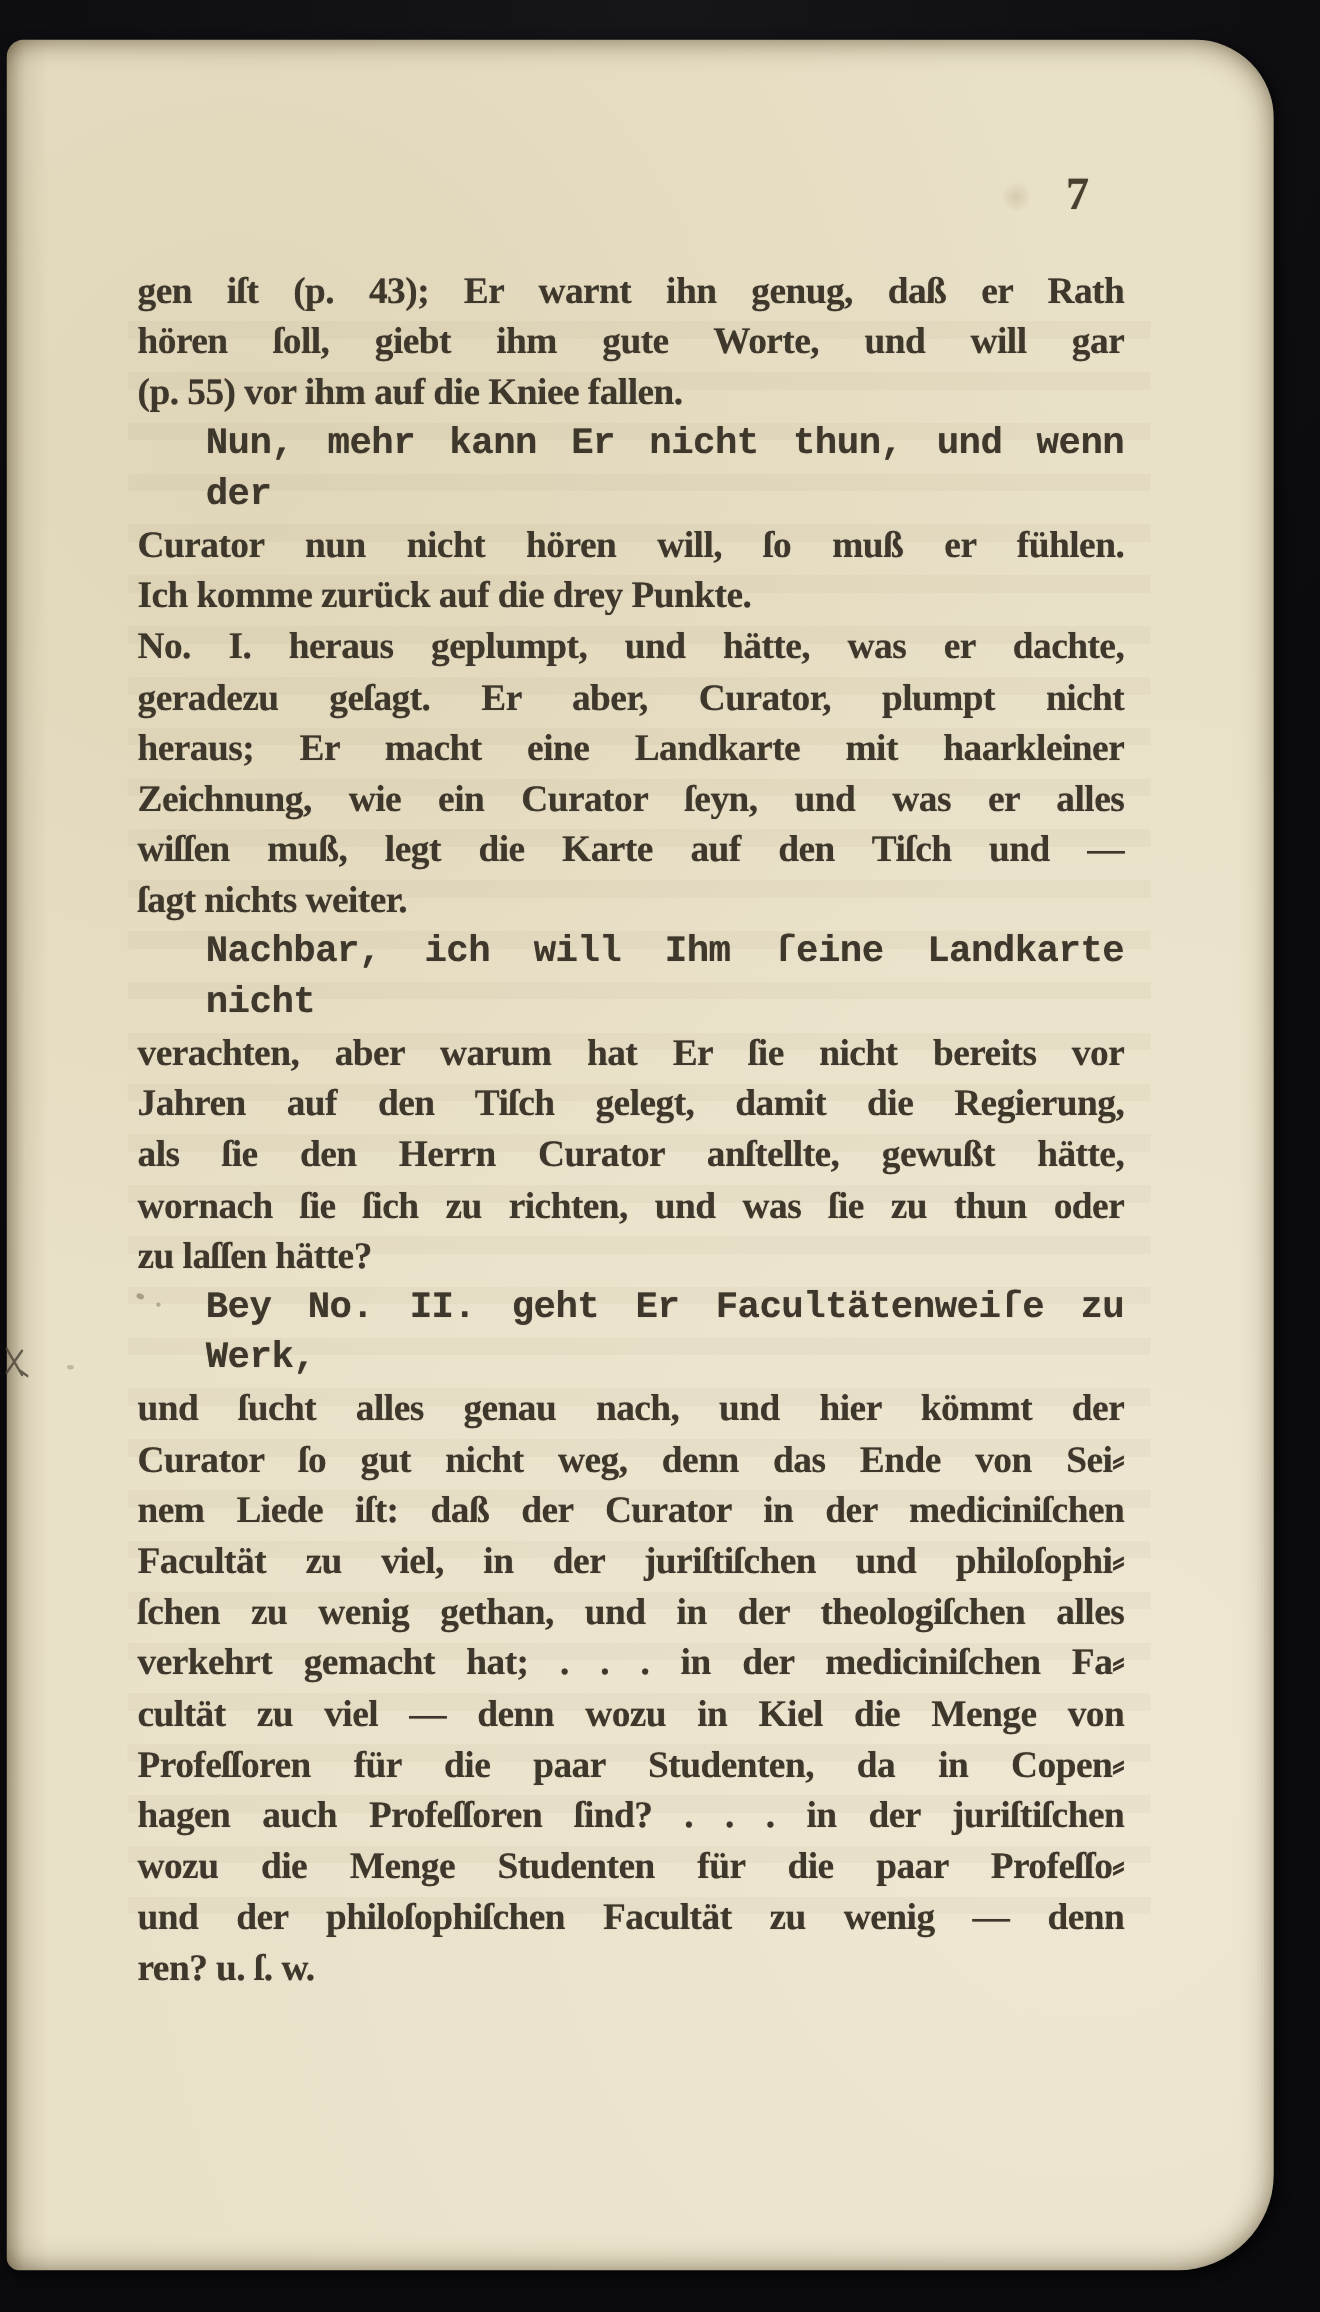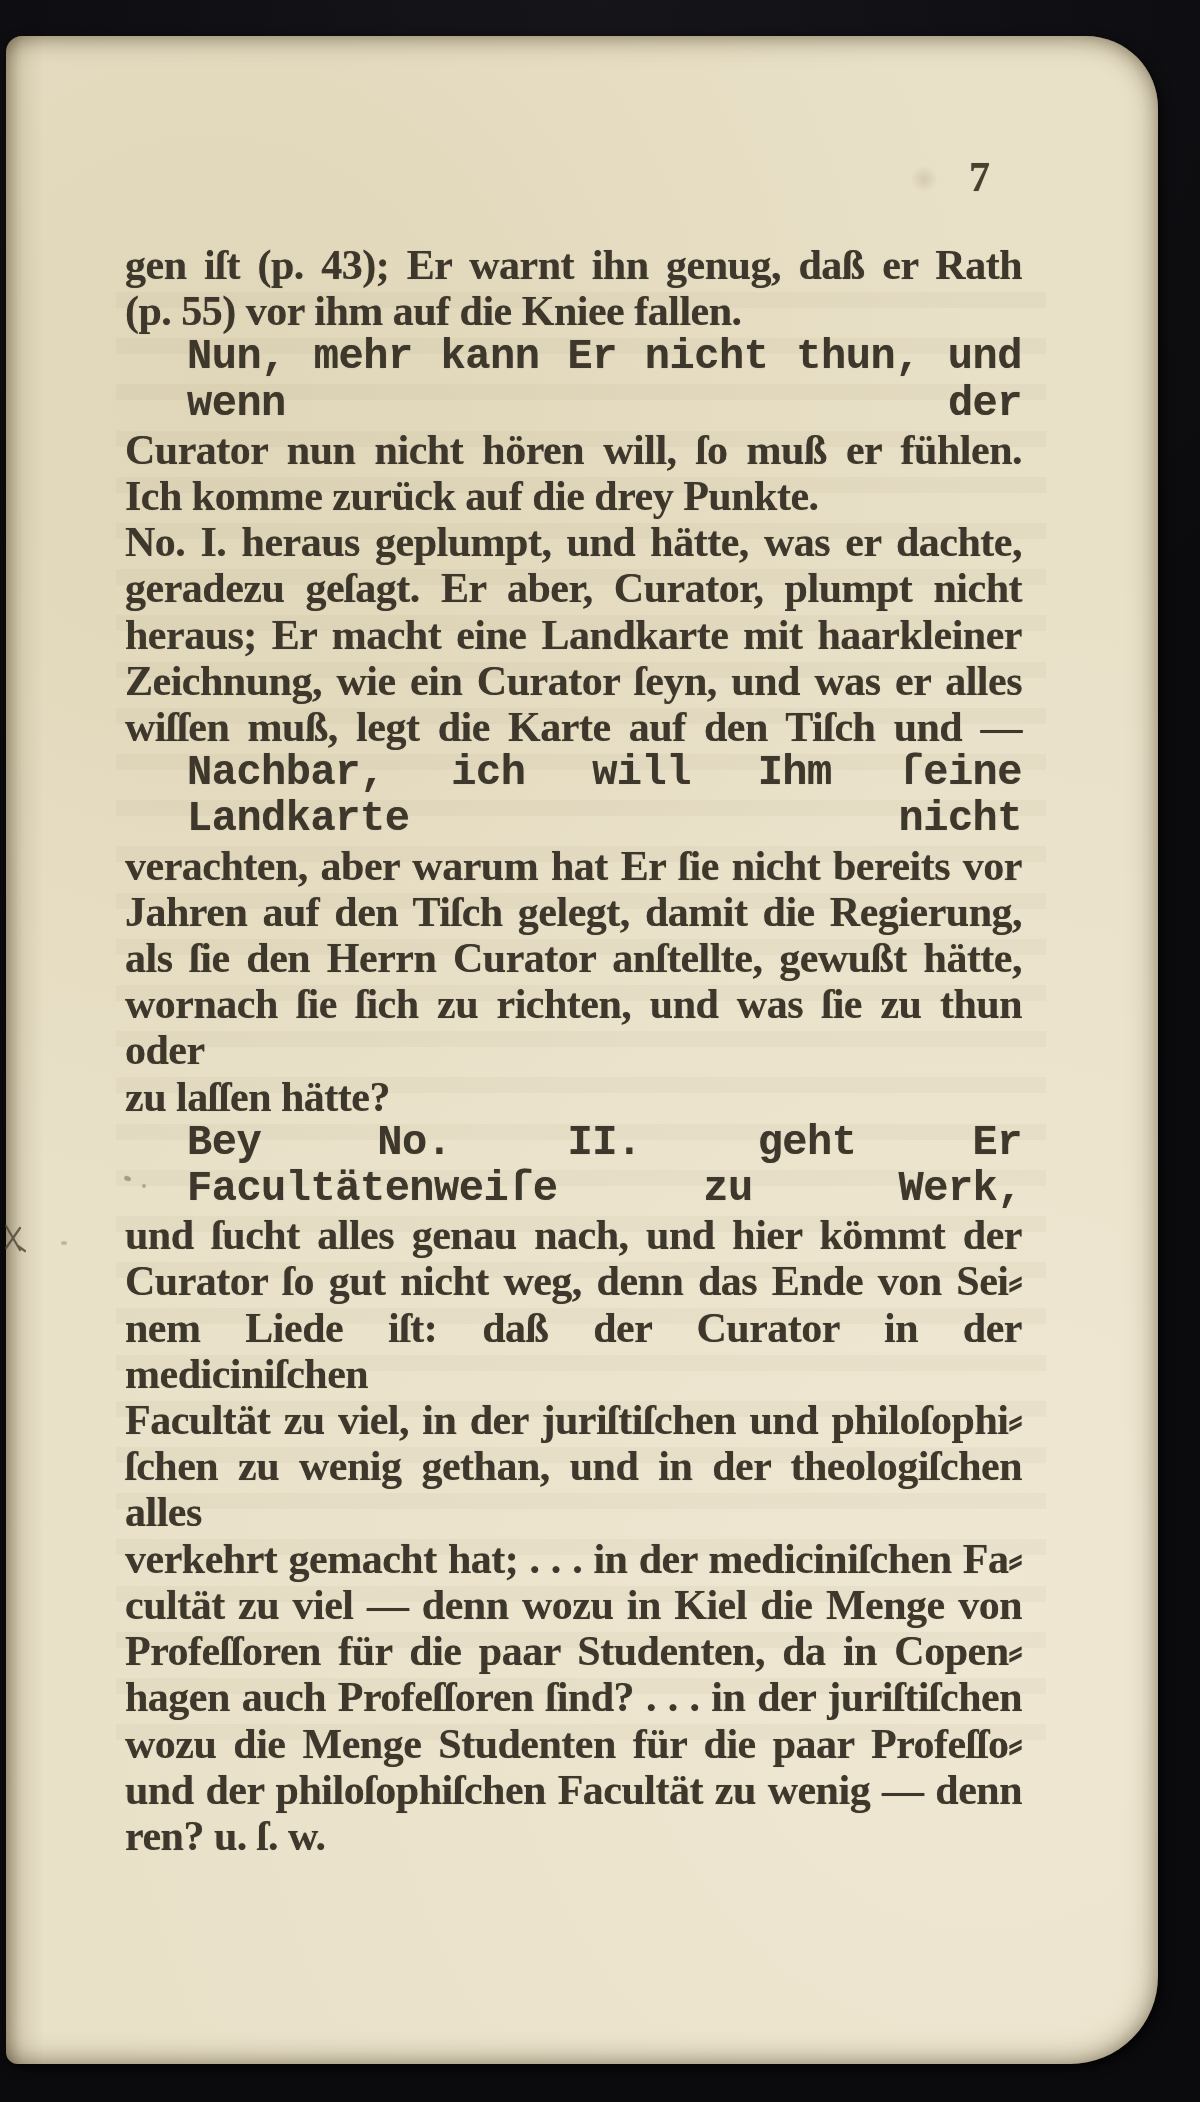--- a/index.html
+++ b/index.html
@@ -61,21 +61,21 @@
     line-height: 1;
     color: #47402f;
     text-shadow: 0 0 1px rgba(71,64,47,0.5);
   }
 
   .text-block {
     position: absolute;
     left: 119px;
     top: 206px;
     width: 897px;
-    font-size: 42px;
+    font-size: 34px;
     font-weight: 700;
     letter-spacing: -0.5px;
     line-height: 46.2px;
     color: #3e372b;
     text-shadow: 0 0 0.7px rgba(62,55,43,0.55);
   }
 
   .line {
     box-sizing: border-box;
     width: 100%;
@@ -111,29 +111,31 @@
 <body>
 
 <div class="screen">
   <div class="page">
     <div class="bleed"></div>
 
     <div class="page-number">7</div>
 
     <div class="text-block">
         <div class="line">gen iſt (p. 43); Er warnt ihn genug, daß er Rath</div>
+        <div class="line">hören ſoll, giebt ihm gute Worte, und will gar</div>
         <div class="line para-end">(p. 55) vor ihm auf die Kniee fallen.</div>
         <div class="line indent">Nun, mehr kann Er nicht thun, und wenn der</div>
         <div class="line">Curator nun nicht hören will, ſo muß er fühlen.</div>
         <div class="line para-end">Ich komme zurück auf die drey Punkte.</div>
         <div class="line">No. I. heraus geplumpt, und hätte, was er dachte,</div>
         <div class="line">geradezu geſagt. Er aber, Curator, plumpt nicht</div>
         <div class="line">heraus; Er macht eine Landkarte mit haarkleiner</div>
         <div class="line">Zeichnung, wie ein Curator ſeyn, und was er alles</div>
         <div class="line">wiſſen muß, legt die Karte auf den Tiſch und —</div>
+        <div class="line para-end">ſagt nichts weiter.</div>
         <div class="line indent">Nachbar, ich will Ihm ſeine Landkarte nicht</div>
         <div class="line">verachten, aber warum hat Er ſie nicht bereits vor</div>
         <div class="line">Jahren auf den Tiſch gelegt, damit die Regierung,</div>
         <div class="line">als ſie den Herrn Curator anſtellte, gewußt hätte,</div>
         <div class="line">wornach ſie ſich zu richten, und was ſie zu thun oder</div>
         <div class="line para-end">zu laſſen hätte?</div>
         <div class="line indent">Bey No. II. geht Er Facultätenweiſe zu Werk,</div>
         <div class="line">und ſucht alles genau nach, und hier kömmt der</div>
         <div class="line">Curator ſo gut nicht weg, denn das Ende von Sei⸗</div>
         <div class="line">nem Liede iſt: daß der Curator in der mediciniſchen</div>

